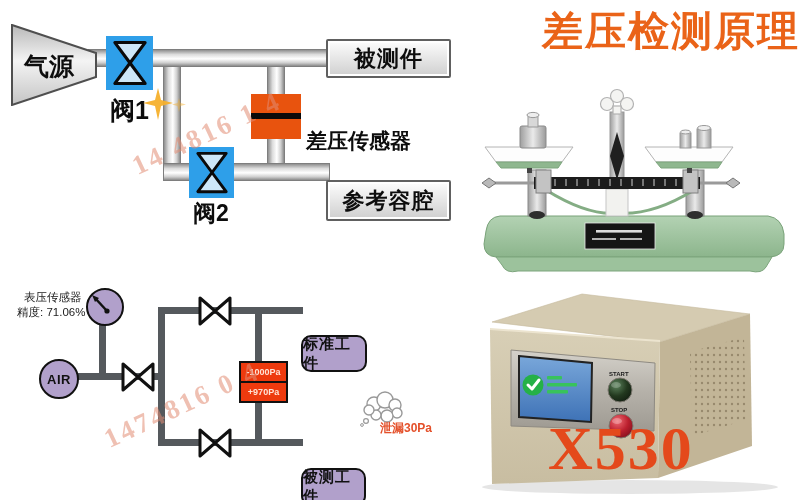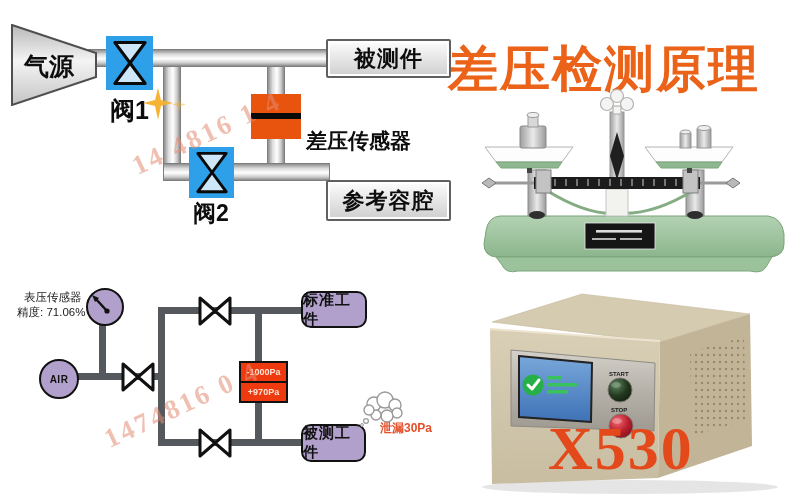--- a/index.html
+++ b/index.html
@@ -25,36 +25,36 @@
 
   
   .dpipe-h{position:absolute;height:7px;background:#55595d;}
   .dpipe-v{position:absolute;width:7px;background:#55595d;}
   .purple-circle{position:absolute;width:34px;height:34px;border-radius:50%;
                  background:var(--purple,#b1a0cb);border:2.5px solid #111;
                  display:flex;align-items:center;justify-content:center;}
   .purple-box{position:absolute;background:var(--purple,#b1a0cb);border:2.5px solid #111;
               border-radius:10px;display:flex;align-items:center;justify-content:center;
               font-family:"Liberation Serif",serif;font-weight:700;font-size:15px;
-              color:#111;letter-spacing:1px;}
+              color:#111;letter-spacing:1px;margin-top:44px;}
   .small-note{position:absolute;font-size:11.5px;color:#222;}
   .red-sensor{position:absolute;width:45px;height:38px;background:var(--alarm_red,#ee3a0e);
               border:2px solid #111;display:flex;flex-direction:column;}
   .red-sensor .cell{flex:1;display:flex;align-items:center;justify-content:center;
                     font-size:9px;font-weight:700;color:#ffe3d6;}
   .red-sensor .cell.top{border-bottom:2px solid #111;}
   .meter-note{position:absolute;font-size:9.5px;line-height:10.5px;color:#222;}
 
   
   .watermark{position:absolute;font-family:"Liberation Serif",serif;font-weight:700;
              font-size:27px;letter-spacing:3px;color:var(--watermark_pink,#e28d75);
              opacity:.55;transform:rotate(-25deg);transform-origin:left center;white-space:nowrap;}
-  .page-title{position:absolute;left:448px;top:4px;width:352px;text-align:left;
-              font-family:"Liberation Serif",serif;font-weight:900;font-size:50px;
-              letter-spacing:2px;color:var(--title,#ea6318);margin-top:32px;}
+  .page-title{position:absolute;left:448px;top:4px;width:352px;text-align:right;
+              font-family:"Liberation Serif",serif;font-weight:900;font-size:41px;
+              letter-spacing:2px;color:var(--title,#ea6318);}
   .model-text{position:absolute;left:548px;top:413px;font-family:"Liberation Serif",serif;
               font-weight:700;font-size:62px;color:var(--model,#e4491b);letter-spacing:2px;}
 </style>
 </head>
 <body>
 
 <div id="stage">
 
   <div class="pipe-v" style="left:163px;top:55px;height:123px;"></div>
   <div class="pipe-v" style="left:267px;top:55px;height:117px;"></div>
@@ -116,21 +116,21 @@
 
   <div class="purple-circle" style="left:86px;top:288px;">
     <svg width="34" height="34" viewBox="0 0 34 34">
       <line x1="19" y1="21" x2="7" y2="8" stroke="#111" stroke-width="2.5"></line>
       <polygon points="4,5 11,8 7,12" fill="#111"></polygon>
       <circle cx="19" cy="21" r="2.6" fill="#111"></circle>
     </svg>
   </div>
 
   <div class="purple-circle" style="left:39px;top:359px;width:36px;height:36px;">
-    <span style="font-size:10px;font-weight:700;color:#111;letter-spacing:0.5px;">AIR</span>
+    <span style="font-size:13px;font-weight:700;color:#111;letter-spacing:0.5px;">AIR</span>
   </div>
 
   <svg class="abs" style="left:120px;top:361px;" width="36" height="32" viewBox="0 0 36 32">
     <polygon points="3,3 3,29 18,16" fill="#fff" stroke="#111" stroke-width="3" stroke-linejoin="round"></polygon>
     <polygon points="33,3 33,29 18,16" fill="#fff" stroke="#111" stroke-width="3" stroke-linejoin="round"></polygon>
   </svg>
   <svg class="abs" style="left:197px;top:295px;" width="36" height="32" viewBox="0 0 36 32">
     <polygon points="3,3 3,29 18,16" fill="#fff" stroke="#111" stroke-width="3" stroke-linejoin="round"></polygon>
     <polygon points="33,3 33,29 18,16" fill="#fff" stroke="#111" stroke-width="3" stroke-linejoin="round"></polygon>
   </svg>

